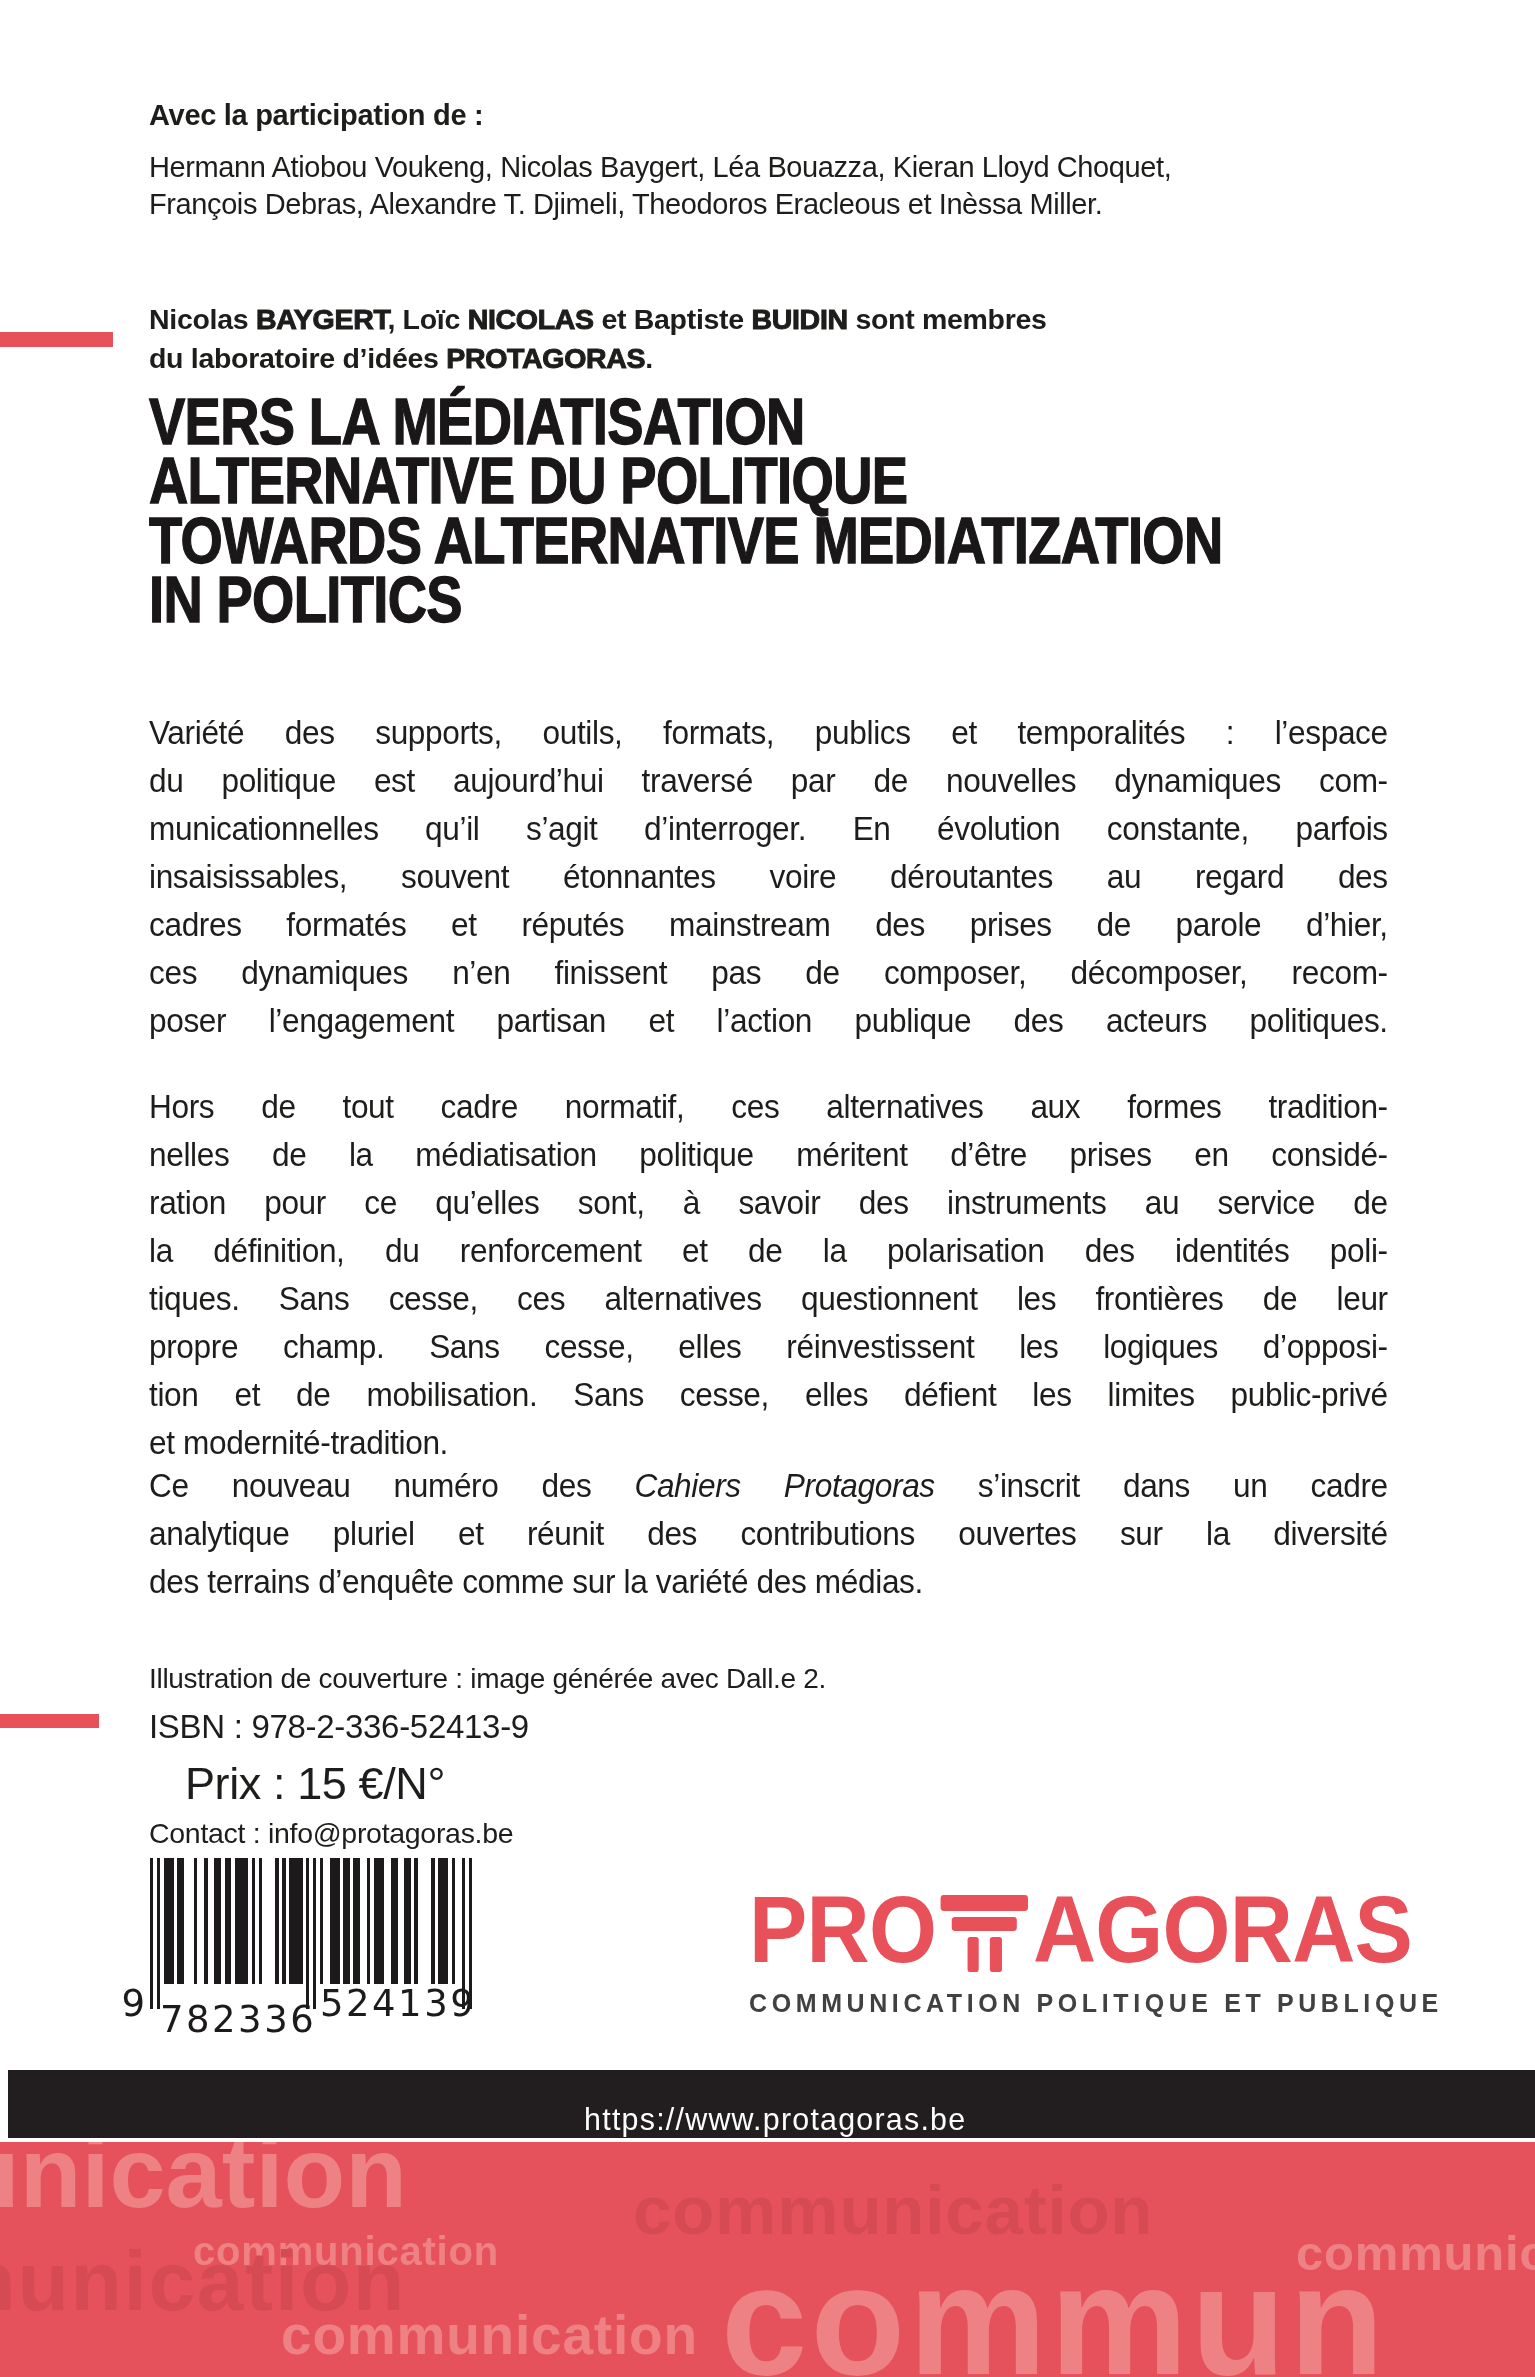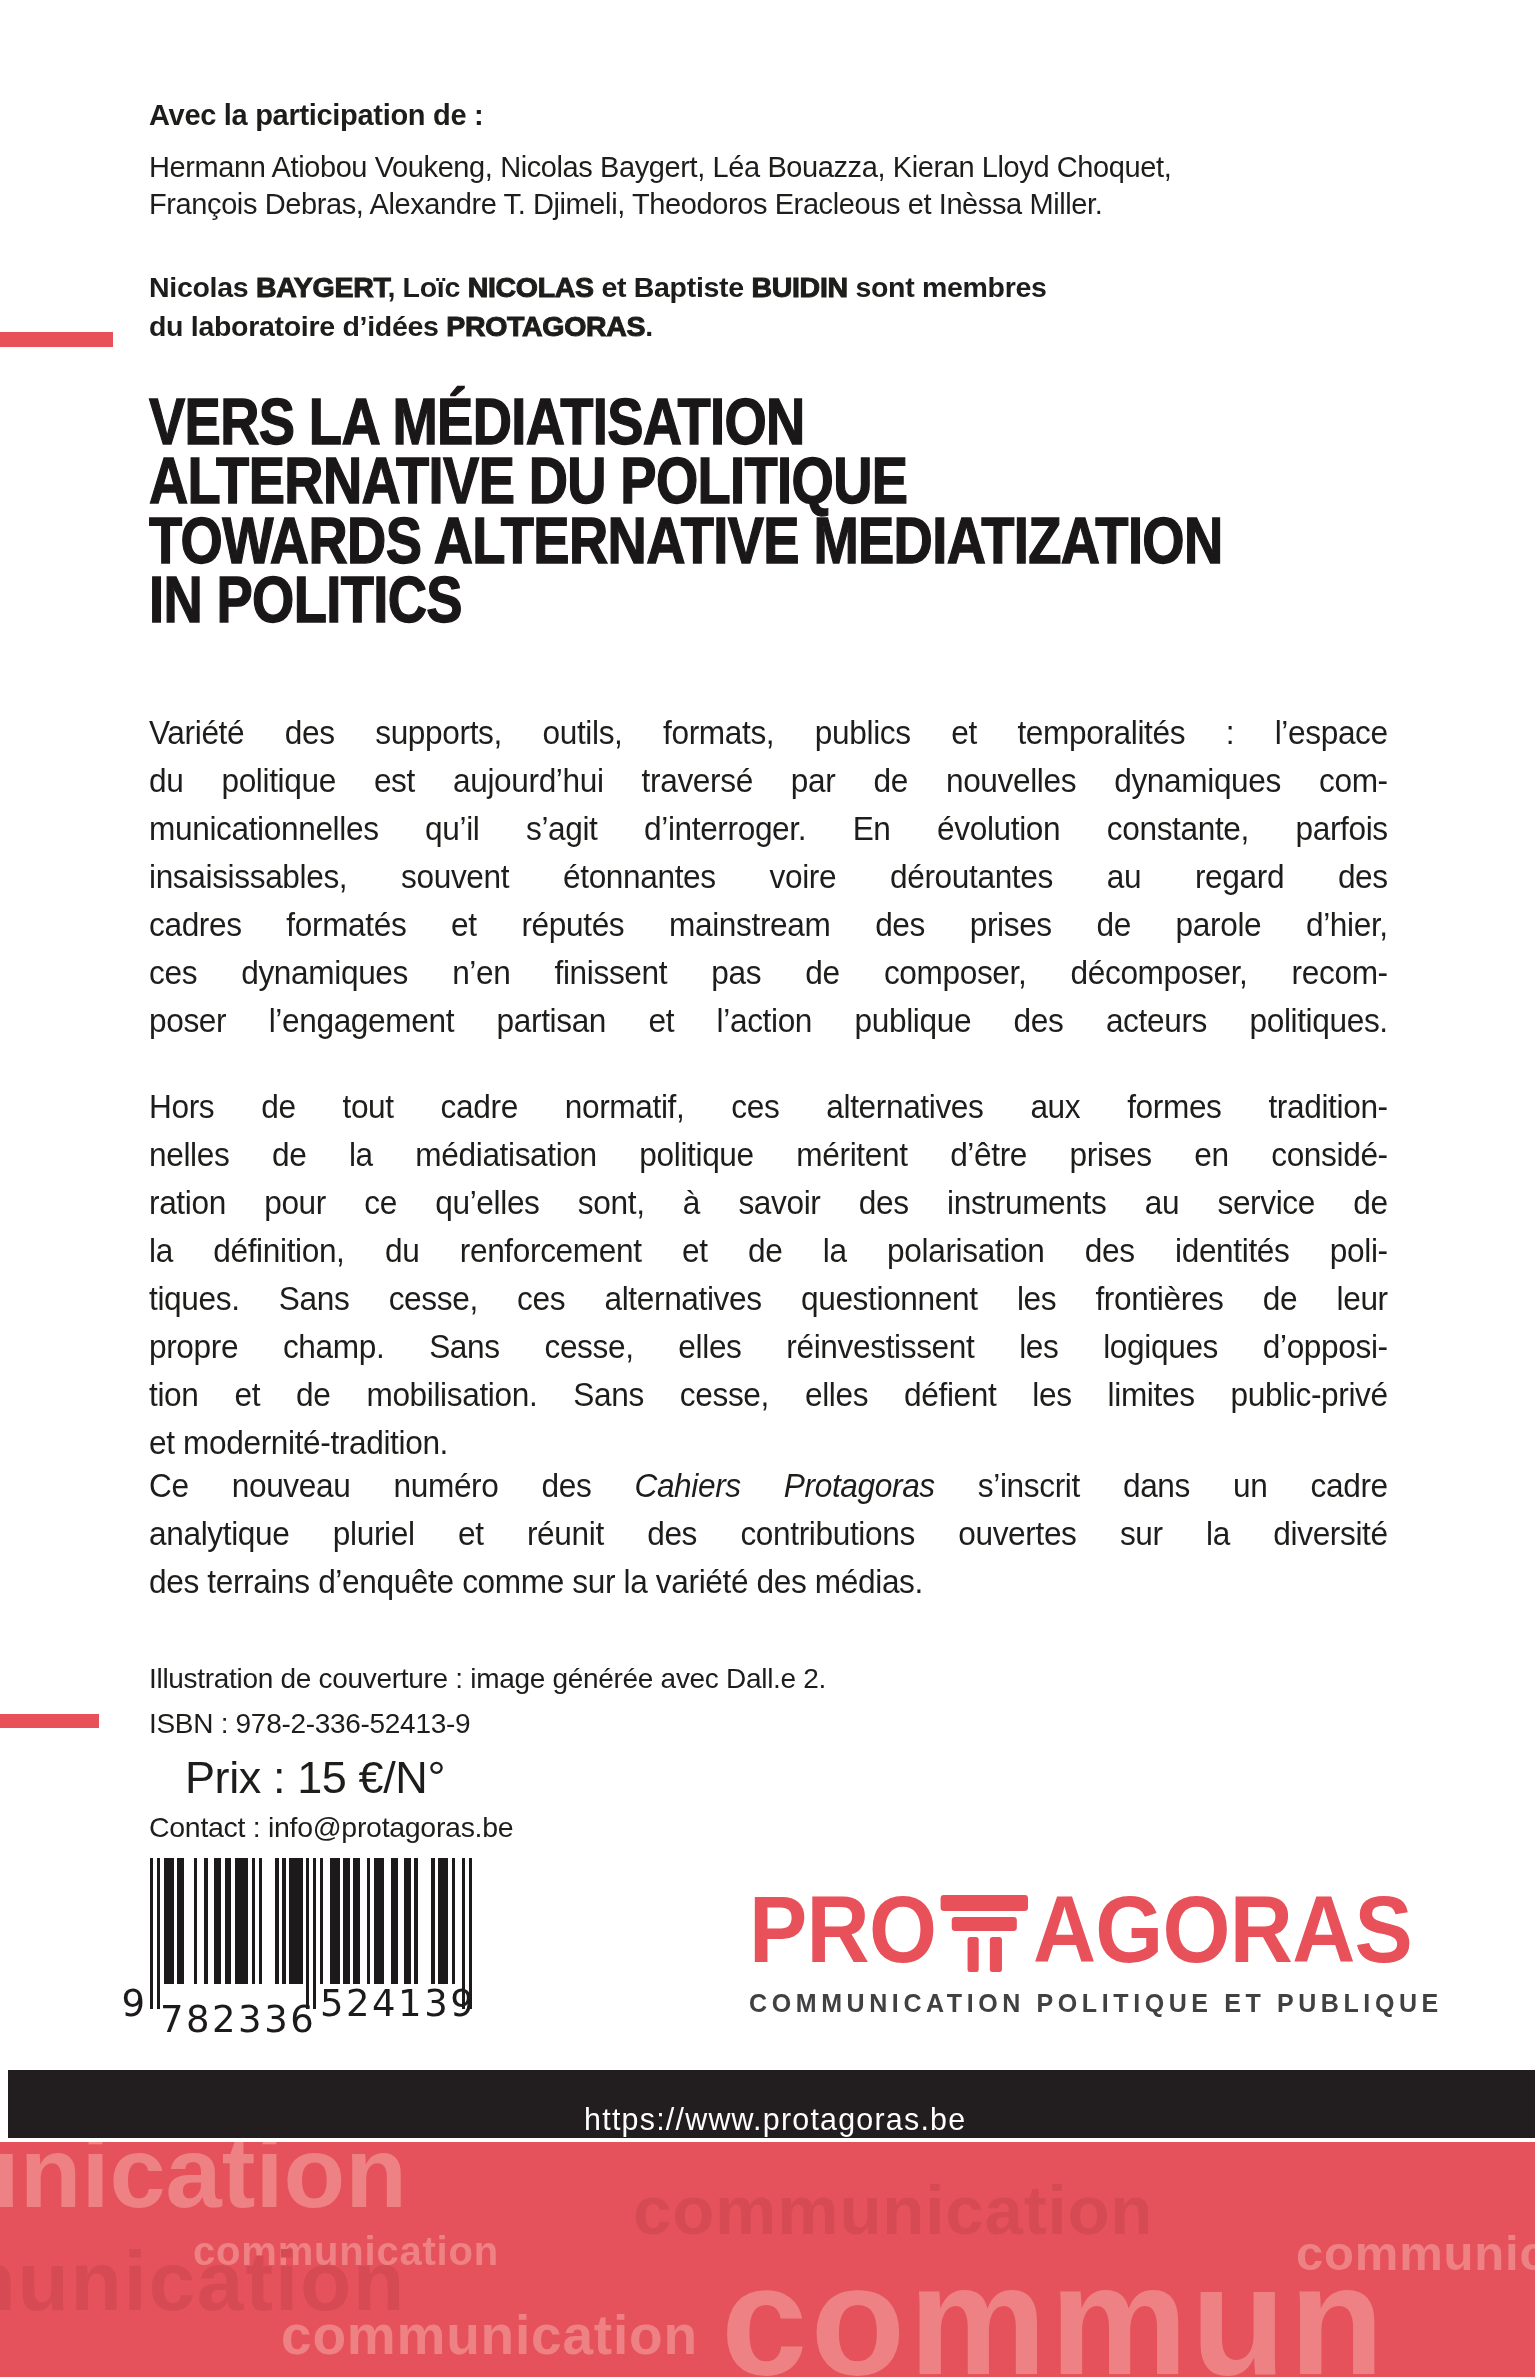--- a/index.html
+++ b/index.html
@@ -6,21 +6,21 @@
   .page{
     position:relative;width:1535px;height:2377px;margin:0 auto;
     background:#ffffff;overflow:hidden;
     font-family:"Liberation Sans",sans-serif;color:#1d1d1b;
   }
   
   .participation{position:absolute;left:149px;top:99px;width:1275px;}
   .participation .heading{font-weight:bold;font-size:29px;letter-spacing:-0.3px;margin-bottom:17px;}
   .participation .names div{font-size:29px;line-height:37px;letter-spacing:-0.4px;}
   
-  .members{position:absolute;left:149px;top:268px;width:1133px;
+  .members{position:absolute;left:149px;top:300px;width:1133px;
     font-size:28.5px;font-weight:bold;line-height:39px;letter-spacing:-0.3px;}
   .members .strong{-webkit-text-stroke:1px #1d1d1b;}
   .redbar{position:absolute;background:var(--accent);}
   .redbar.bar1{left:0;top:332px;width:113px;height:15px;}
   .redbar.bar2{left:0;top:1714px;width:99px;height:14.3px;}
   
   .title{position:absolute;left:149px;transform:scaleX(.85);transform-origin:0 0;
     font-size:64px;line-height:59px;font-weight:bold;color:#1a1718;
     -webkit-text-stroke:1.3px #1a1718;letter-spacing:-0.8px;white-space:nowrap;}
   .title.fr{top:393px;}
@@ -30,21 +30,21 @@
     font-size:34px;line-height:48px;letter-spacing:-0.4px;color:#1d1d1b;}
   .para.p1{top:708px;}
   .para.p2{top:1082px;}
   .para.p3{top:1461px;}
   .para .line{text-align:justify;text-align-last:justify;}
   .para .tail{text-align:left;text-align-last:left;}
   .para .it{font-style:italic;}
   
   .pub{position:absolute;left:149px;top:1663px;}
   .pub .illustration{font-size:28px;letter-spacing:-0.3px;margin-bottom:13.4px;}
-  .pub .isbn{font-size:28px;letter-spacing:-0.3px;margin-bottom:11.7px;}
+  .pub .isbn{font-size:33px;letter-spacing:-0.3px;margin-bottom:11.7px;}
   .pub .price{font-size:45px;letter-spacing:-0.4px;margin-bottom:6.7px;margin-left:36px;}
   .pub .contact{font-size:28.5px;letter-spacing:-0.3px;}
   
   .barcode{position:absolute;left:120px;top:1858px;width:361px;height:176px;}
   .barcode .bars{position:absolute;left:30px;top:0;display:flex;}
   .barcode .bars .m{width:3.4px;height:126px;}
   .barcode .bars .m.on{background:#1d1a1b;}
   .barcode .bars .m.guard{height:151px;}
   .barcode .digits{position:absolute;left:0;top:124px;height:47px;
     font-family:"DejaVu Sans",sans-serif;font-size:37px;color:#1d1a1b;}

